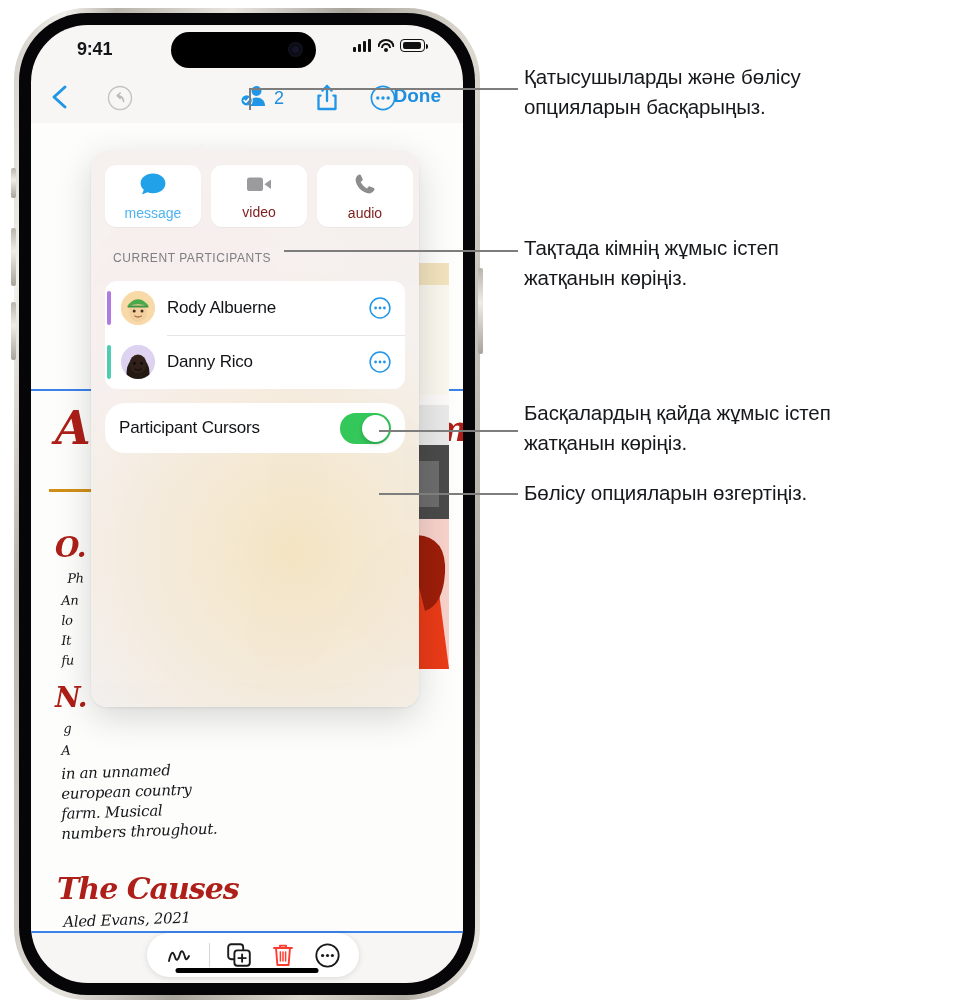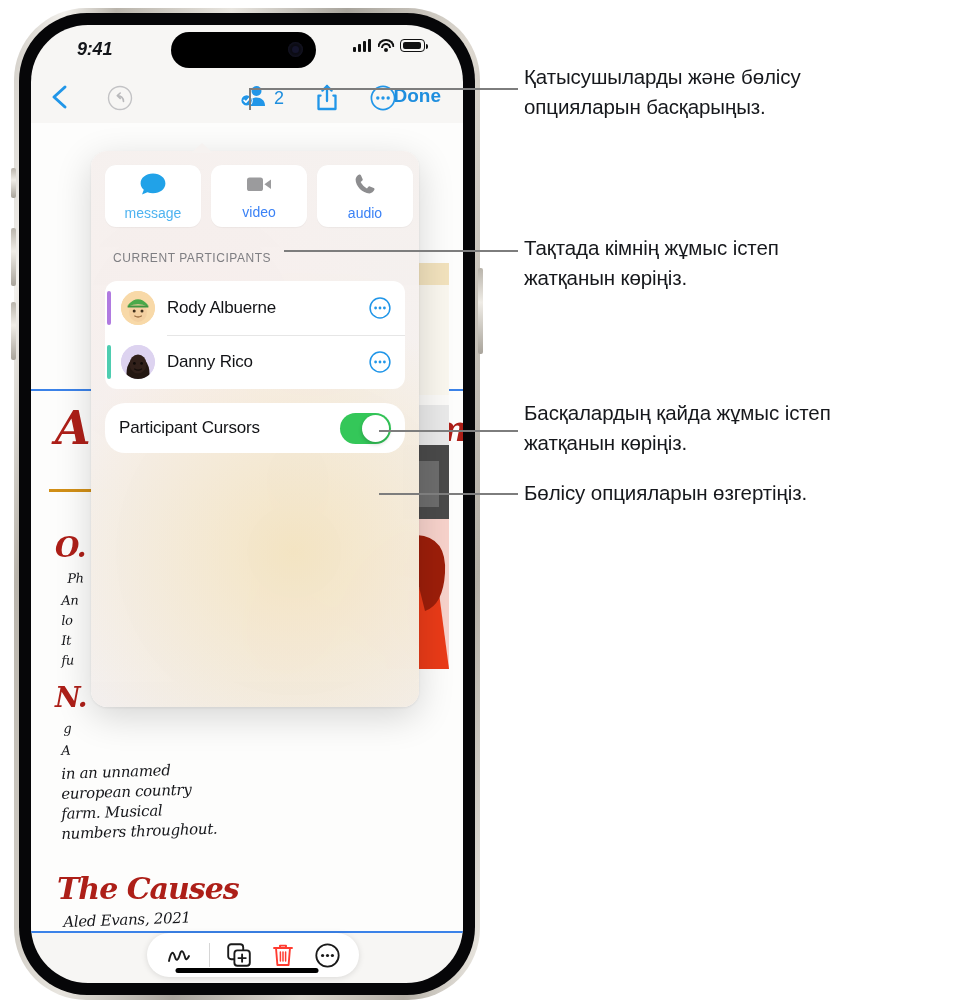--- a/index.html
+++ b/index.html
@@ -33,21 +33,21 @@
     background: #f7f6f4;
   }
   
   .side-btn { position: absolute; background: linear-gradient(180deg,#b9b4ab,#efece6 40%,#a9a49b); border-radius: 2px; }
   #btn-silent { left: 11px; top: 168px; width: 5px; height: 30px; }
   #btn-volup  { left: 11px; top: 228px; width: 5px; height: 58px; }
   #btn-voldn  { left: 11px; top: 302px; width: 5px; height: 58px; }
   #btn-power  { left: 478px; top: 268px; width: 5px; height: 86px; }
 
   
-  #status-bar { position: absolute; left: 0; top: 0; width: 432px; height: 48px; font-style: italic; }
+  #status-bar { position: absolute; left: 0; top: 0; width: 432px; height: 48px; }
   #status-time {
     position: absolute; left: 46px; top: 14px;
     font-size: 18px; font-weight: bold; color: #14161a; letter-spacing: -0.2px;
   }
   #dynamic-island {
     position: absolute; left: 140px; top: 7px;
     width: 145px; height: 36px; border-radius: 20px; background: #000;
   }
   #island-cam {
     position: absolute; right: 13px; top: 10px; width: 15px; height: 15px;
@@ -137,21 +137,21 @@
     border-bottom: 10px solid #f6f2f0; z-index: 3;
   }
   #seg-row { position:absolute; left: 14px; top: 14px; display:flex; gap: 10px; }
   .seg-btn {
     width: 96px; height: 62px; background:#fff; border-radius: 11px;
     display:flex; flex-direction:column; align-items:center; justify-content:center;
     gap: 5px; cursor:pointer; box-shadow: 0 0.5px 1px rgba(0,0,0,.04);
   }
   .seg-label { font-size: 14px; }
   .seg-label.active { color:#4eb3f0; }
-  .seg-label.muted { color:#3b82f6; }
+  .seg-label.muted { color:#7f1d1d; }
 
   #section-header {
     position:absolute; left: 22px; top: 100px;
     font-size: 12px; letter-spacing: .55px; color: #7e7e82; font-weight: 400;
   }
 
   #participants-card {
     position:absolute; left: 14px; top: 130px; width: 300px;
     background:#fff; border-radius: 12px; overflow:hidden;
   }

